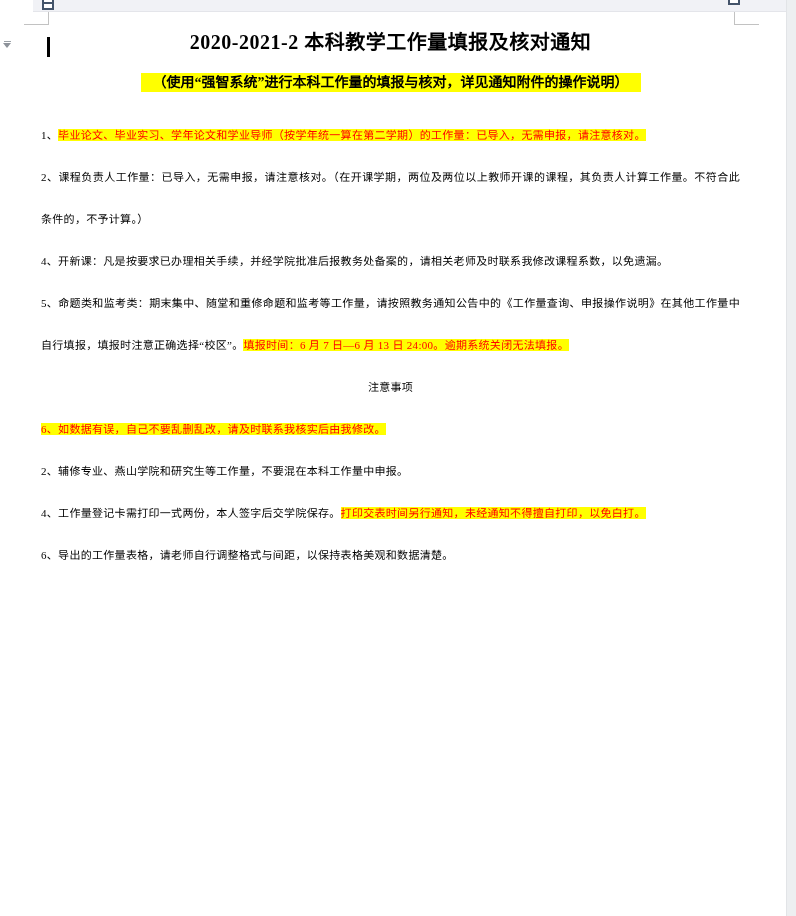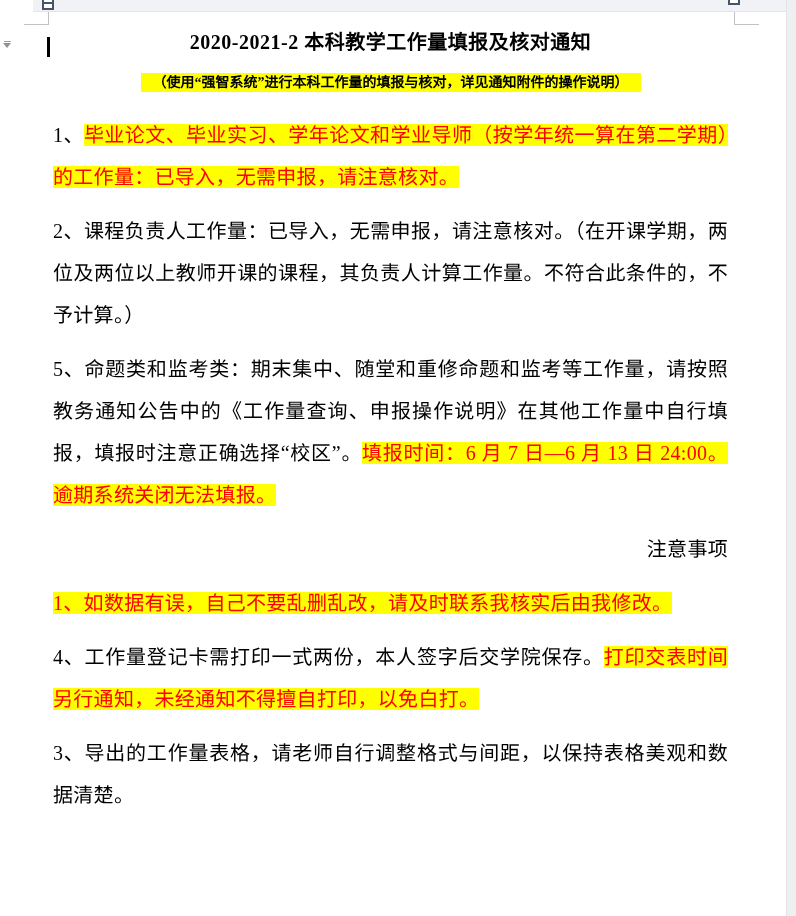--- a/index.html
+++ b/index.html
@@ -43,24 +43,24 @@
     color:#000;
   }
   .p-title{
     margin:0 0 14px 0;font-size:20px;line-height:28px;font-weight:bold;
     text-align:center;letter-spacing:0.5px;
   }
   .p-subtitle{
     margin:0 0 18px 0;font-size:14px;line-height:26px;text-align:center;
   }
   .para{
-    margin:12px;font-size:20px;line-height:42px;text-align:justify;
+    margin:0;font-size:11px;line-height:42px;text-align:justify;
     letter-spacing:0.3px;
   }
-  .para-center{text-align:right;}
+  .para-center{text-align:center;}
   .seg-black{color:#000000;}
   .seg-hl-red{color:#ff0000;background:#ffff00;}
   .seg-hl-black-bold{color:#000000;font-weight:bold;background:#ffff00;padding:2px 12px;}
 </style>
 </head>
 <body>
 
 <div class="top-bar"></div>
 
 <div id="ruler-square-left" class="ruler-square">
@@ -80,18 +80,20 @@
 
 <div class="caret"></div>
 
 <div class="scroll-strip"></div>
 
 <div class="doc" id="doc">
     <p class="p-title"><span class="seg seg-black">2020-2021-2 本科教学工作量填报及核对通知</span></p>
     <p class="p-subtitle"><span class="seg seg-hl-black-bold">（使用“强智系统”进行本科工作量的填报与核对，详见通知附件的操作说明）</span></p>
     <p class="para"><span class="seg seg-black">1、</span><span class="seg seg-hl-red">毕业论文、毕业实习、学年论文和学业导师（按学年统一算在第二学期）的工作量：已导入，无需申报，请注意核对。</span></p>
     <p class="para"><span class="seg seg-black">2、课程负责人工作量：已导入，无需申报，请注意核对。（在开课学期，两位及两位以上教师开课的课程，其负责人计算工作量。不符合此条件的，不予计算。）</span></p>
+    <p class="para"><span class="seg seg-black">4、开新课：凡是按要求已办理相关手续，并经学院批准后报教务处备案的，请相关老师及时联系我修改课程系数，以免遗漏。</span></p>
     <p class="para"><span class="seg seg-black">5、命题类和监考类：期末集中、随堂和重修命题和监考等工作量，请按照教务通知公告中的《工作量查询、申报操作说明》在其他工作量中自行填报，填报时注意正确选择“校区”。</span><span class="seg seg-hl-red">填报时间：6 月 7 日—6 月 13 日 24:00。逾期系统关闭无法填报。</span></p>
     <p class="para para-center"><span class="seg seg-black">注意事项</span></p>
-    <p class="para"><span class="seg seg-hl-red">1、如数据有误，自己不要乱删乱改，请及时联系我核实后由我修改。</span></p>
+    <p class="para"><span class="seg seg-hl-red">6、如数据有误，自己不要乱删乱改，请及时联系我核实后由我修改。</span></p>
+    <p class="para"><span class="seg seg-black">2、辅修专业、燕山学院和研究生等工作量，不要混在本科工作量中申报。</span></p>
     <p class="para"><span class="seg seg-black">4、工作量登记卡需打印一式两份，本人签字后交学院保存。</span><span class="seg seg-hl-red">打印交表时间另行通知，未经通知不得擅自打印，以免白打。</span></p>
-    <p class="para"><span class="seg seg-black">3、导出的工作量表格，请老师自行调整格式与间距，以保持表格美观和数据清楚。</span></p>
+    <p class="para"><span class="seg seg-black">6、导出的工作量表格，请老师自行调整格式与间距，以保持表格美观和数据清楚。</span></p>
   </div>
 
 </body></html>

